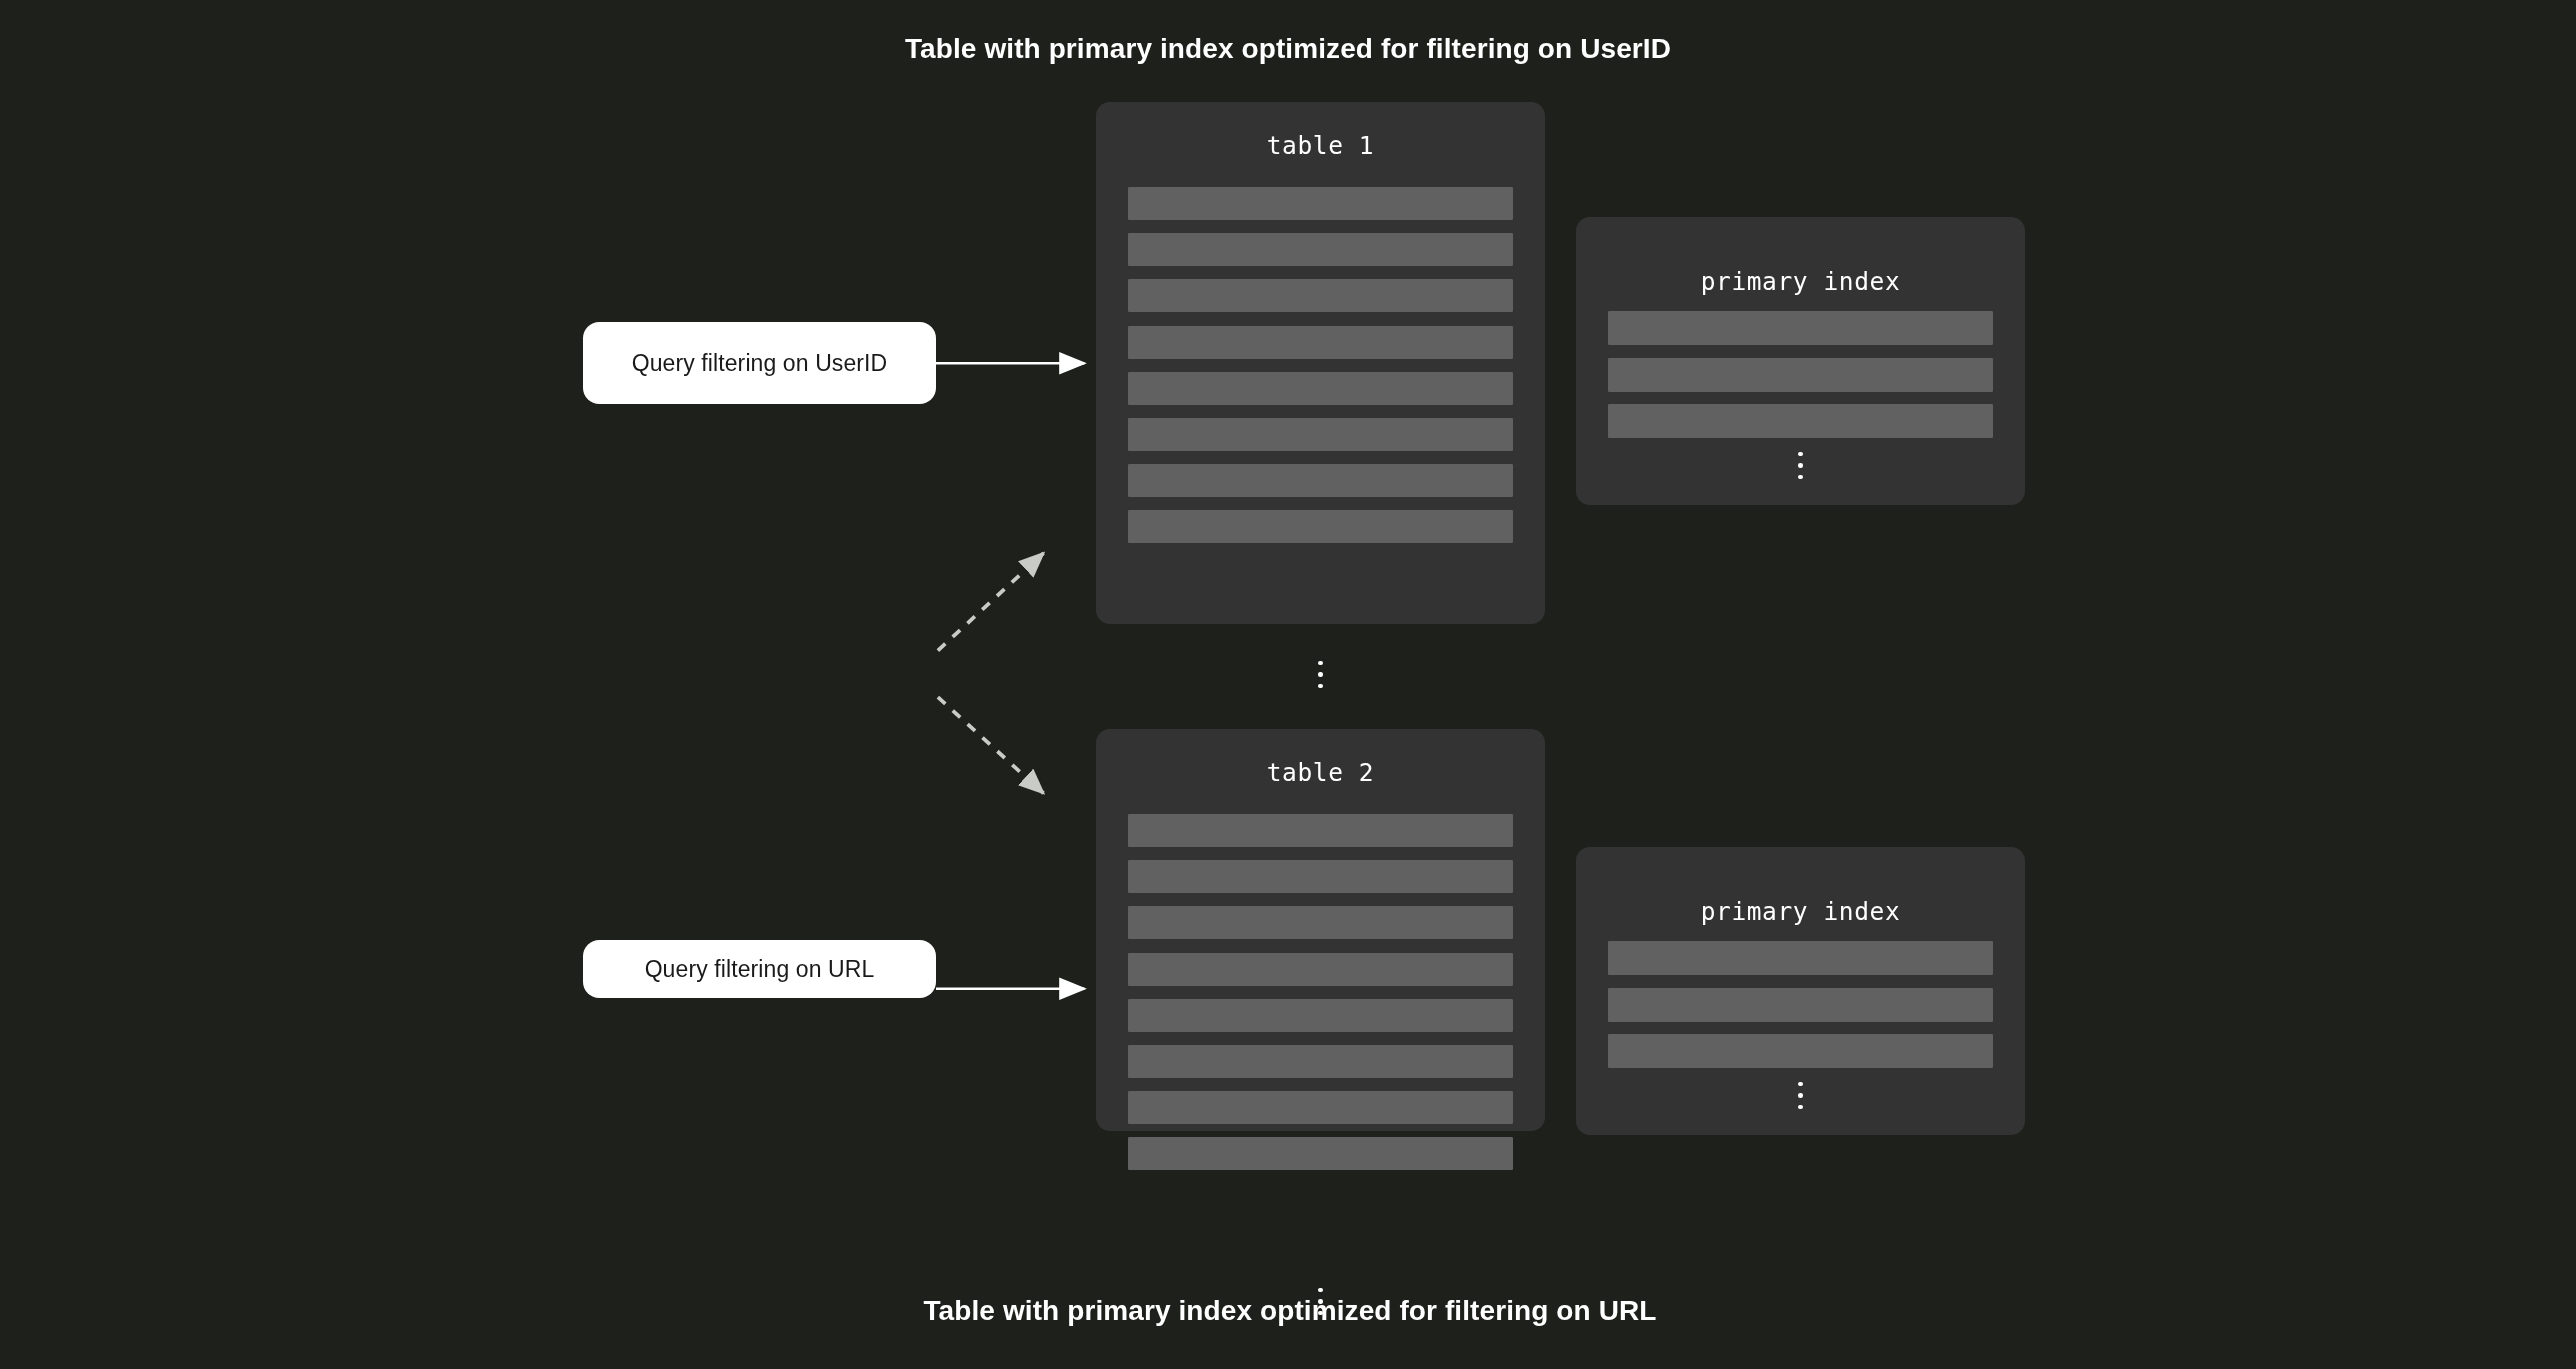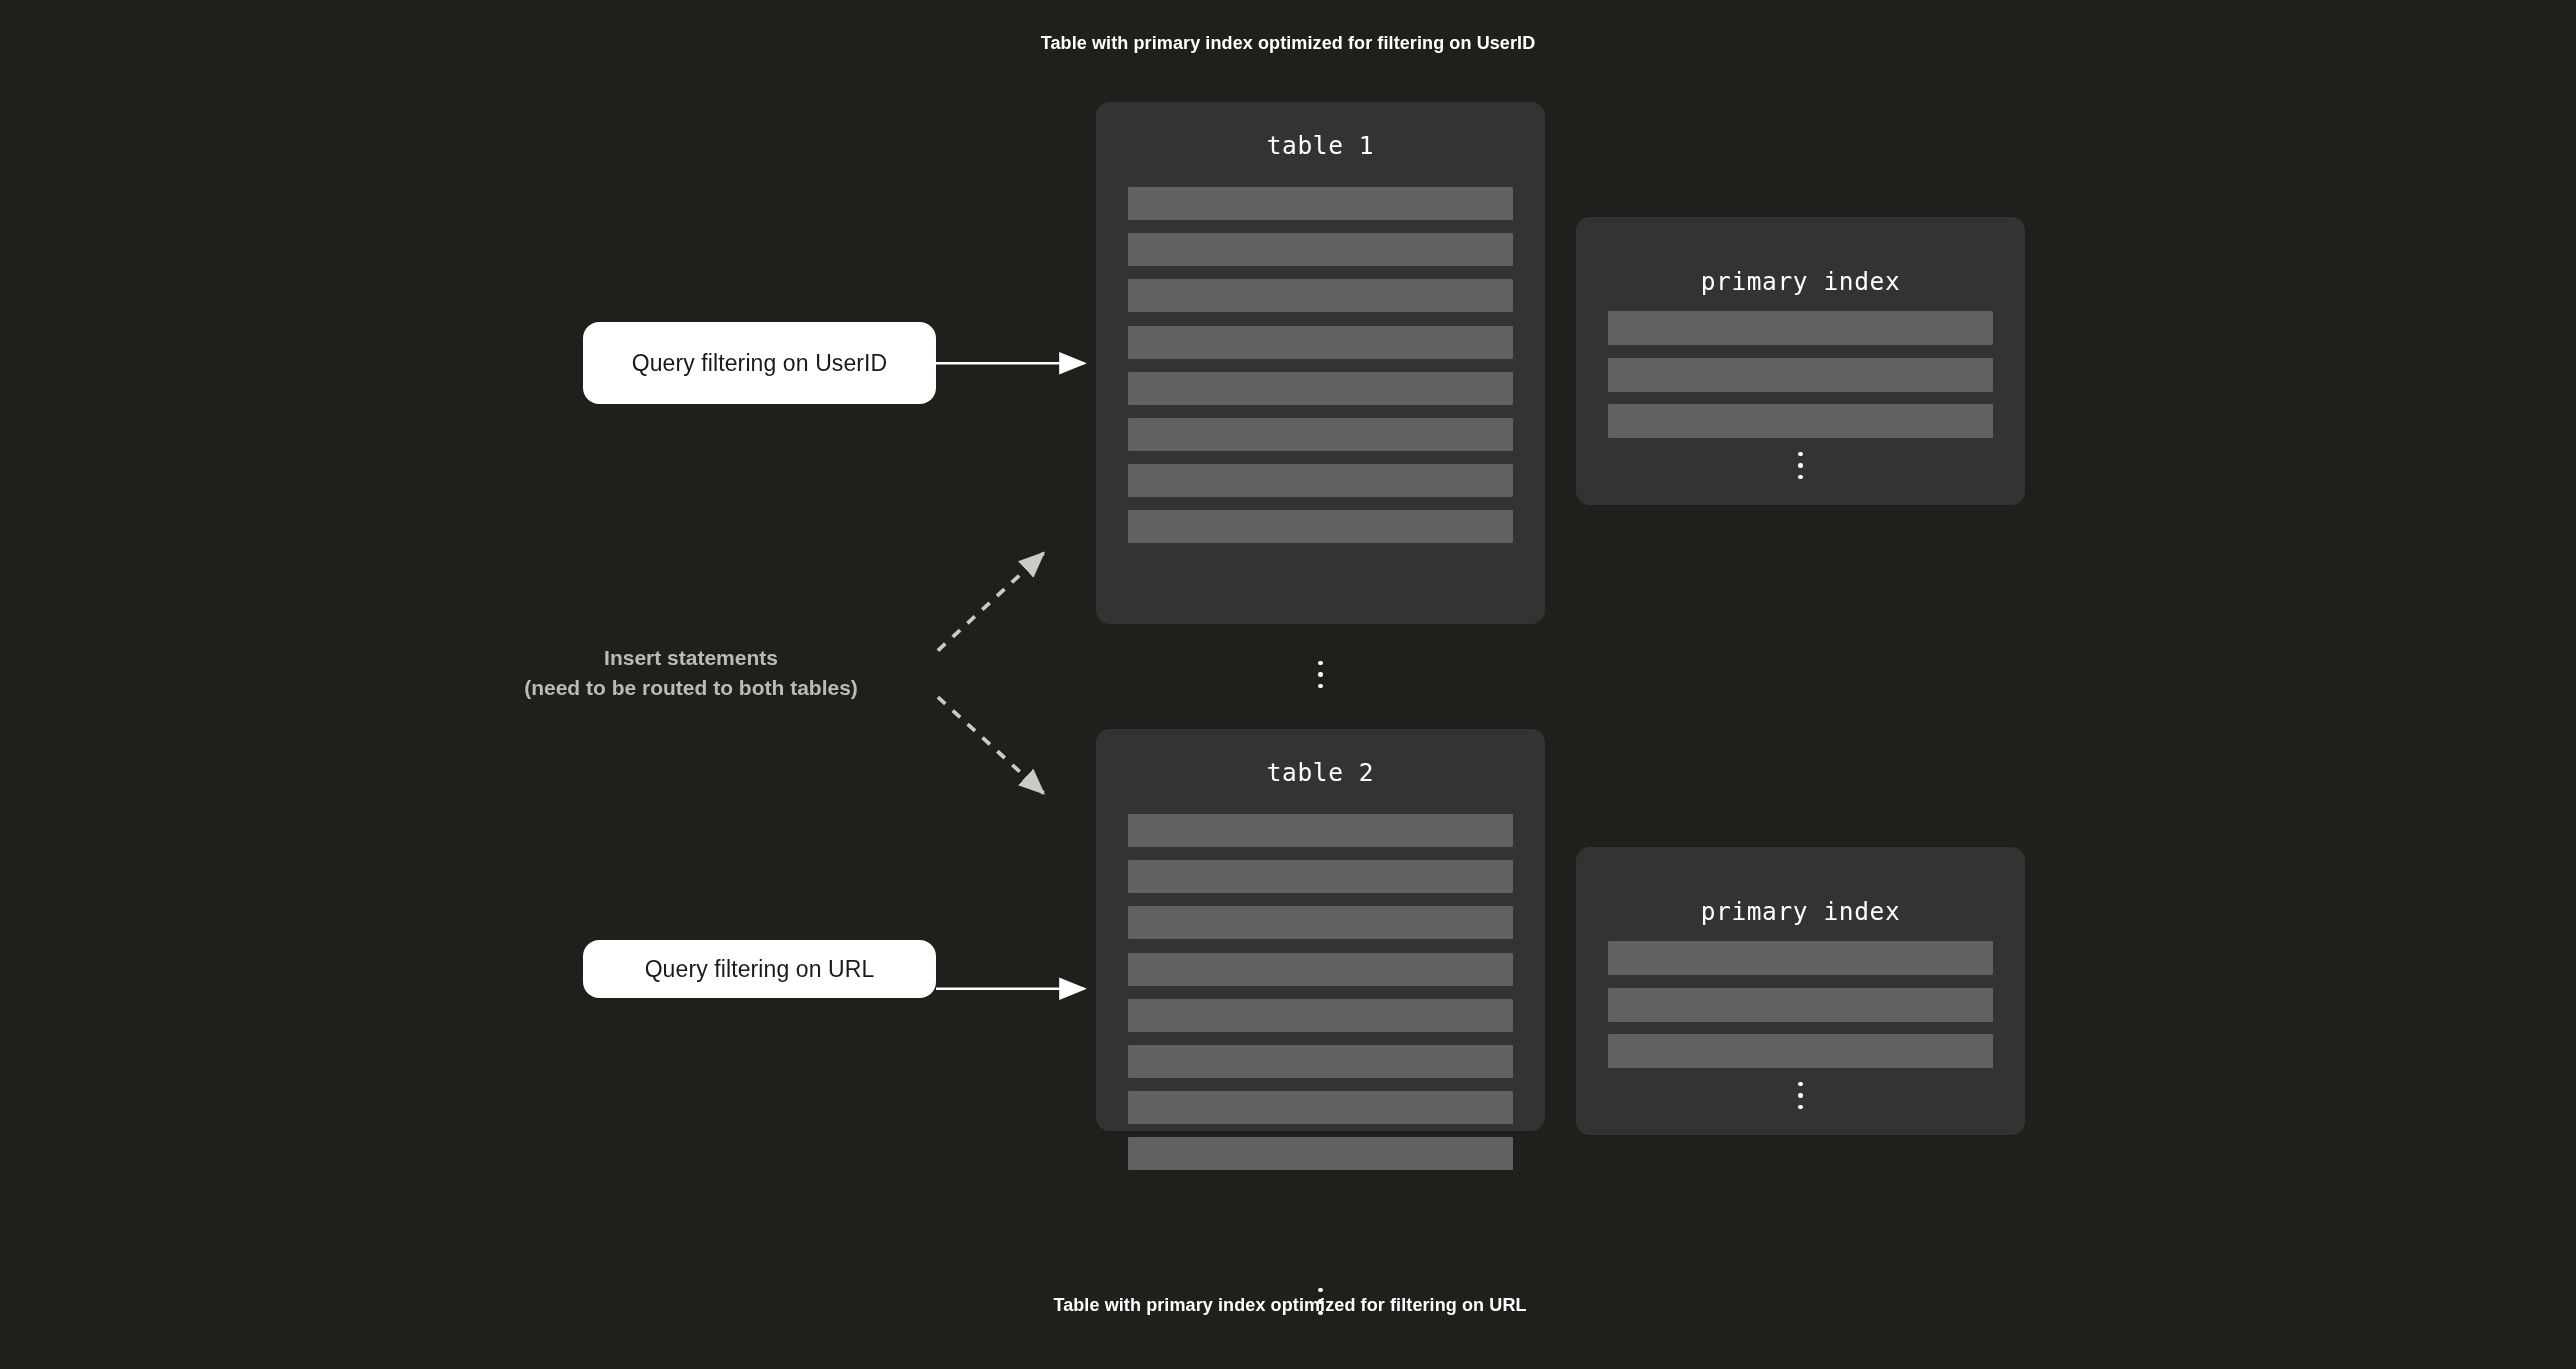--- a/index.html
+++ b/index.html
@@ -22,21 +22,21 @@
     left: 0; top: 0;
     width: 2576px;
     height: 1369px;
     background: #1e201b;
   }
 
   
   .caption {
     position: absolute;
     color: #ffffff;
-    font-size: 18px;
+    font-size: 28px;
     font-weight: 700;
     letter-spacing: 0.1px;
     white-space: nowrap;
     text-align: center;
   }
   #caption-top  { left: 0; right: 0; top: 33px; }
   #caption-bot  { left: 4px; right: 0; top: 1295px; text-align: center; }
 
   
   .panel {
@@ -226,24 +226,20 @@
   </div>
 
   <div class="query-box" id="query-userid">
     <span>Query filtering on UserID</span>
   </div>
 
   <div class="query-box" id="query-url">
     <span>Query filtering on URL</span>
   </div>
 
-  <div id="insert-label">
-    <span class="l1">Insert statements</span>
-    <span class="l2">(need to be routed to both tables)</span>
-  </div>
 
   <svg id="wires" viewBox="0 0 4098 2178">
     <defs>
       <marker id="arrow-solid" markerWidth="11" markerHeight="9" refX="10" refY="4.5" orient="auto" markerUnits="strokeWidth">
         <path d="M0,0 L11,4.5 L0,9 z" fill="#ffffff"></path>
       </marker>
       <marker id="arrow-dashed" markerWidth="7" markerHeight="6" refX="6.4" refY="3" orient="auto" markerUnits="strokeWidth">
         <path d="M0,0 L7,3 L0,6 z" fill="#c9cbc6"></path>
       </marker>
     </defs>

